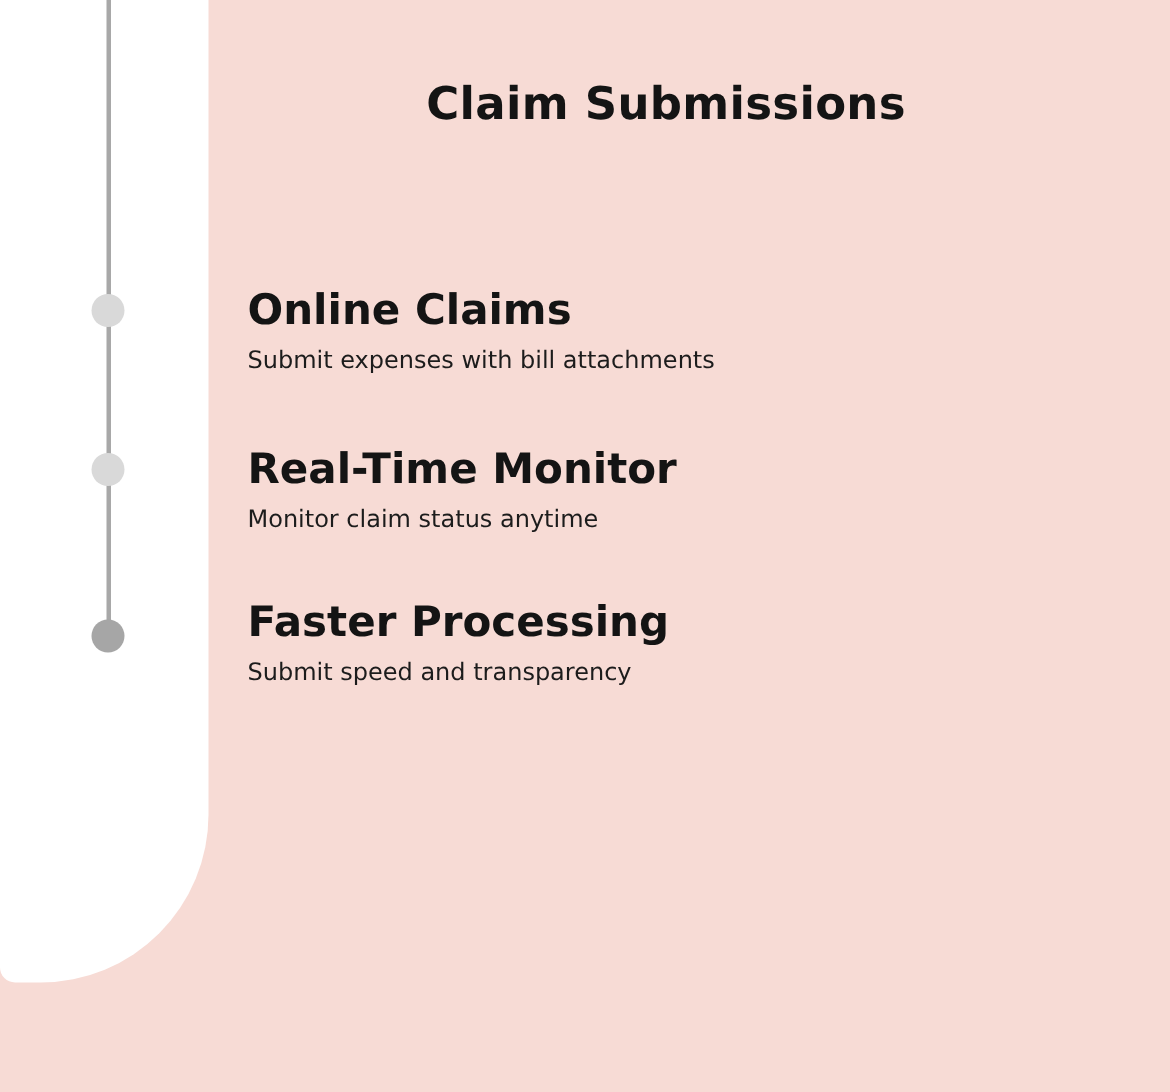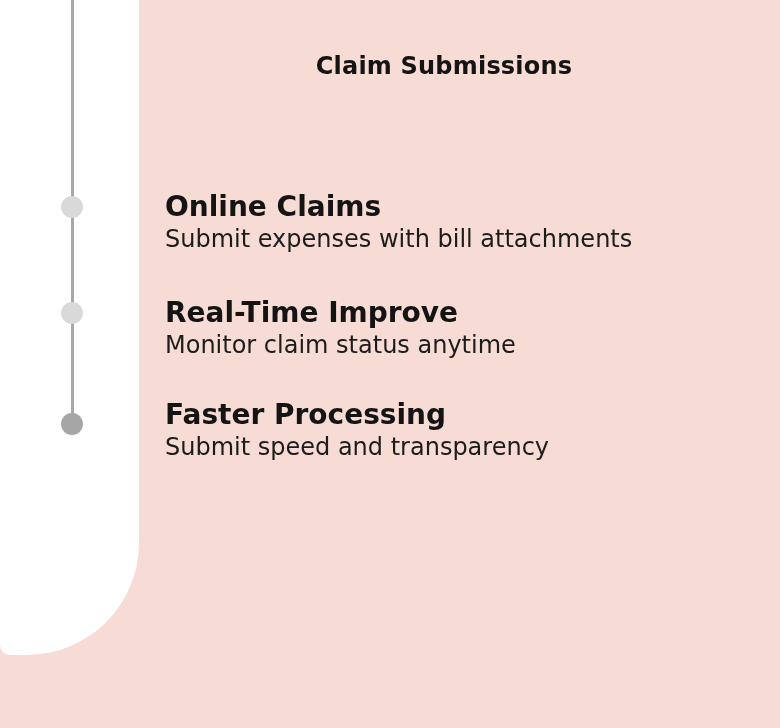--- a/index.html
+++ b/index.html
@@ -44,21 +44,21 @@
   }
   .dot-1 { top: 196px; }
   .dot-2 { top: 302px; }
   .dot-3 { top: 413px; }
   .slide-title {
     position: absolute;
     left: 138px;
     top: 52px;
     width: 612px;
     text-align: center;
-    font-size: 24px;
+    font-size: 30px;
     font-weight: 700;
     color: #141414;
     letter-spacing: 0.2px;
   }
   .timeline-item {
     position: absolute;
     left: 165px;
     width: 560px;
     color: #141414;
   }
@@ -66,21 +66,21 @@
   .item-2 { top: 298px; }
   .item-3 { top: 400px; }
   .item-heading {
     font-size: 28px;
     font-weight: 700;
     line-height: 30px;
     color: #141414;
   }
   .item-desc {
     margin-top: 3px;
-    font-size: 24px;
+    font-size: 16px;
     font-weight: 400;
     line-height: 29px;
     color: #1c1c1c;
   }
 </style>
 </head>
 <body>
 
 <div class="canvas" style="background-color: rgb(247, 219, 213);">
 
@@ -93,21 +93,21 @@
   <div class="timeline-dot dot-3" style="background-color: rgb(166, 166, 166);"></div>
 
   <div class="slide-title">Claim Submissions</div>
 
   <div class="timeline-item item-1">
     <div class="item-heading">Online Claims</div>
     <div class="item-desc">Submit expenses with bill attachments</div>
   </div>
 
   <div class="timeline-item item-2">
-    <div class="item-heading">Real-Time Improve</div>
+    <div class="item-heading">Real-Time Monitor</div>
     <div class="item-desc">Monitor claim status anytime</div>
   </div>
 
   <div class="timeline-item item-3">
     <div class="item-heading">Faster Processing</div>
     <div class="item-desc">Submit speed and transparency</div>
   </div>
 
 </div>
 

